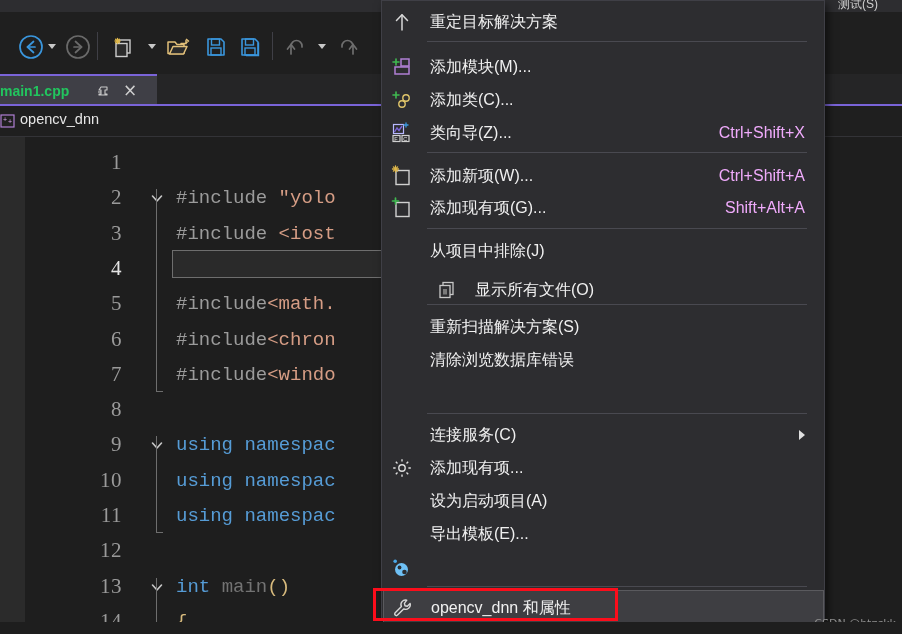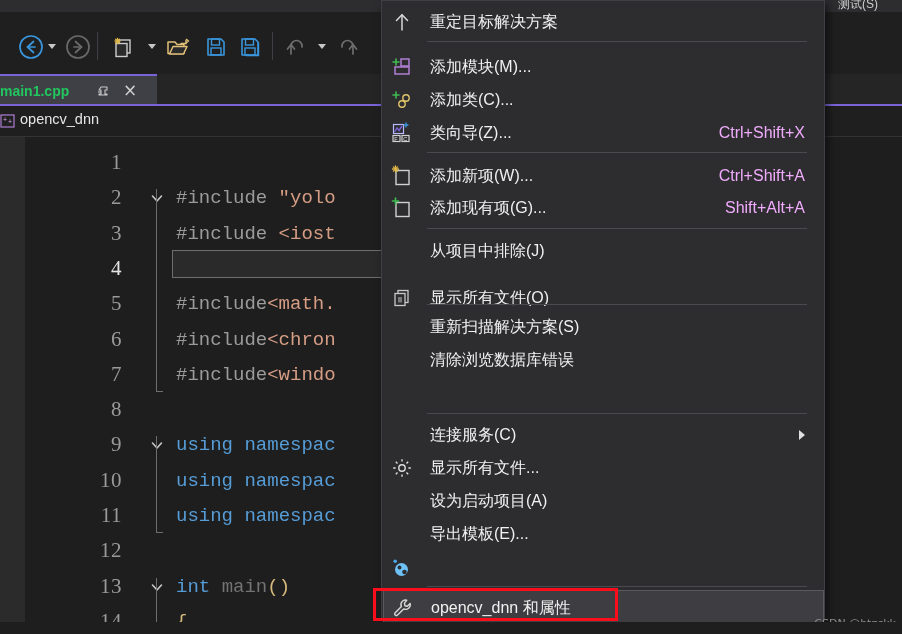--- a/index.html
+++ b/index.html
@@ -520,21 +520,21 @@
               <path d="M4.5 1 v6"></path>
             </g>
           </svg></span>
         <span class="ctxlabel">添加现有项(G)...</span>
         <span class="ctxshortcut">Shift+Alt+A</span>
       </div>
       <div class="ctxsep" style="top: 227px;"></div>
       <div class="ctxitem" style="top: 233px;">
         <span class="ctxlabel">从项目中排除(J)</span>
       </div>
-      <div class="ctxitem" style="top: 280px;">
+      <div class="ctxitem" style="top: 272px; margin-left: 45px;">
         <span class="ctxicon"><svg viewBox="0 0 22 22" width="22" height="22">
             <rect x="7" y="3.5" width="10" height="12" fill="none" stroke="#c8c8c8" stroke-width="1.3"></rect>
             <rect x="4" y="6.5" width="10" height="12" fill="#2d2d30" stroke="#c8c8c8" stroke-width="1.3"></rect>
             <rect x="7" y="10" width="4" height="5.5" fill="#7a7a7a"></rect>
           </svg></span>
         <span class="ctxlabel">显示所有文件(O)</span>
       </div>
       <div class="ctxsep" style="top: 303px;"></div>
       <div class="ctxitem" style="top: 309px;">
         <span class="ctxlabel">重新扫描解决方案(S)</span>
@@ -547,21 +547,21 @@
         <span class="ctxlabel">连接服务(C)</span>
         <span class="ctxarrow"></span>
       </div>
       <div class="ctxitem" style="top: 450px;">
         <span class="ctxicon"><svg viewBox="0 0 22 22" width="22" height="22">
             <g fill="none" stroke="#dedede" stroke-width="1.4">
               <circle cx="11" cy="11" r="3.2"></circle>
               <path d="M11 2.2 v2.4 M11 17.4 v2.4 M2.2 11 h2.4 M17.4 11 h2.4 M4.8 4.8 l1.7 1.7 M15.5 15.5 l1.7 1.7 M17.2 4.8 l-1.7 1.7 M6.5 15.5 l-1.7 1.7"></path>
             </g>
           </svg></span>
-        <span class="ctxlabel">显示所有文件...</span>
+        <span class="ctxlabel">添加现有项...</span>
       </div>
       <div class="ctxitem" style="top: 483px;">
         <span class="ctxlabel">设为启动项目(A)</span>
       </div>
       <div class="ctxitem" style="top: 516px;">
         <span class="ctxlabel">导出模板(E)...</span>
       </div>
       <div class="ctxitem" style="top: 549px;">
         <span class="ctxicon"><svg viewBox="0 0 22 22" width="22" height="22">
             <circle cx="4.2" cy="5.2" r="1.8" fill="#4aa8e8"></circle>

